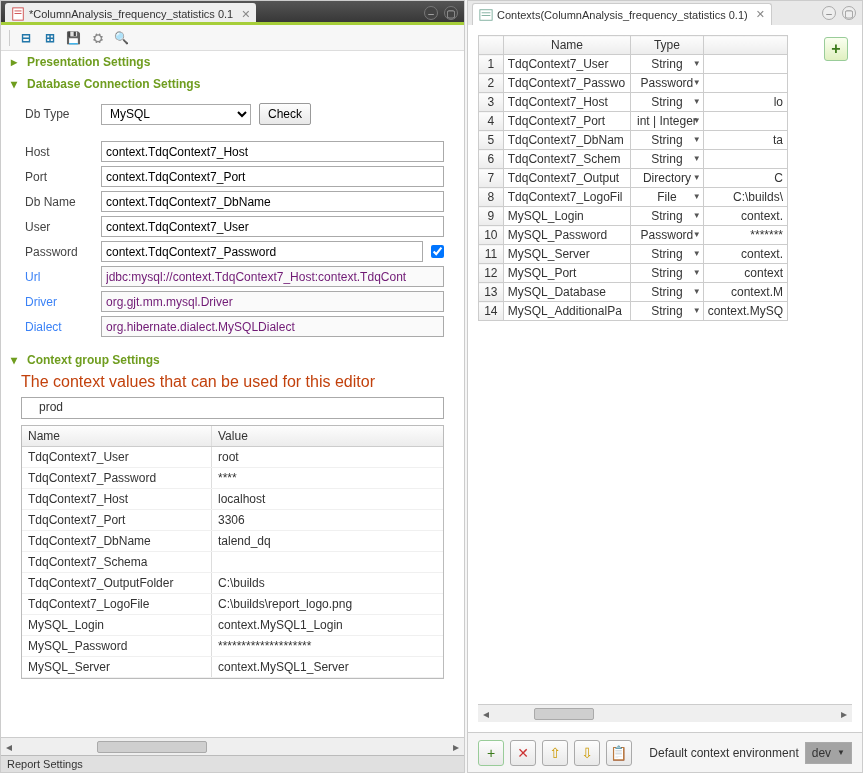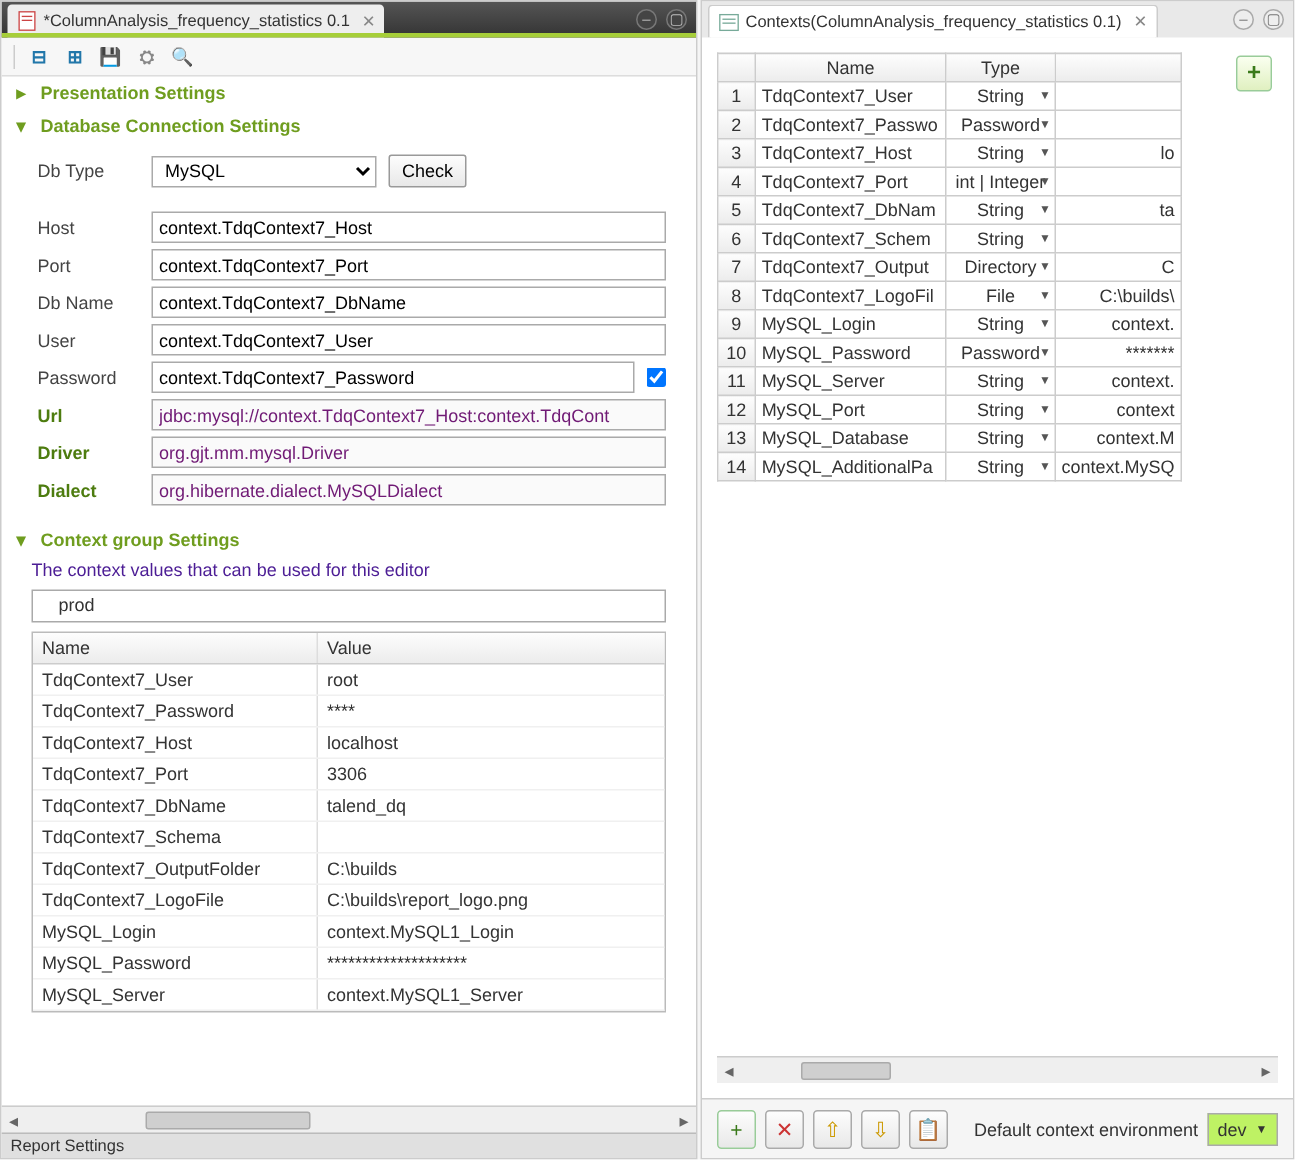--- a/index.html
+++ b/index.html
@@ -18,27 +18,27 @@
 .titlebar.light { background:#e9e9e9; }
 .titlebar.light .tab { background:#fff; border:1px solid #ccc; border-bottom:none; }
 .toolbar { background:#f7f7f7; border-bottom:1px solid #ddd; height:26px; display:flex; align-items:center; gap:8px; padding:0 8px; }
 .tb-icn { width:16px; height:16px; display:flex; align-items:center; justify-content:center; color:#2a7; font-weight:bold; }
 .content { flex:1; overflow:auto; }
 .section-head { display:flex; align-items:center; gap:6px; padding:4px 10px; color:#6f9d1f; font-weight:600; font-size:12px; }
 .section-head .chev { color:#6f9d1f; width:10px; }
 .section-body { padding:4px 20px 8px 24px; }
 .formrow { display:flex; align-items:center; margin:4px 0; gap:8px; }
 .formrow label { width:68px; color:#444; font-size:12px; }
-.formrow.disabled label { color:#4d7c0f;font-weight:bold; }
+.formrow.disabled label { color:#3b82f6; }
 .formrow input[type=text], .formrow select { height:21px; border:1px solid #aaa; padding:1px 4px; font-size:12px; background:#fff; }
 .formrow input[type=text] { flex:1; }
 .formrow select { flex:1; }
 .formrow input[readonly] { background:#fafafa; color:#701a75; }
 .btn { height:22px; border:1px solid #999; background:linear-gradient(#fdfdfd,#e8e8e8); padding:0 8px; font-size:12px; border-radius:2px; }
-.context-desc { padding:2px 20px 6px 20px; color:#4c1d95; font-size:12px; }
+.context-desc { padding:2px 20px 6px 20px; color:#c2410c; font-size:16px; }
 .ctxsel { margin:0 20px 6px 20px; height:22px; border:1px solid #aaa; padding:2px 17px; background:#fff; }
 .ctxtable { margin:0 20px; border:1px solid #bbb; }
 .ctxtable .hdr, .ctxtable .row { display:flex; }
 .ctxtable .hdr { background:linear-gradient(#fdfdfd,#ececec); border-bottom:1px solid #ccc; }
 .ctxtable .cell { padding:3px 6px; font-size:12px; }
 .ctxtable .c1 { width:190px; border-right:1px solid #ddd; }
 .ctxtable .c2 { flex:1; }
 .ctxtable .row { border-bottom:1px solid #f0f0f0; }
 .hscroll { height:18px; background:#efefef; border-top:1px solid #ccc; display:flex; align-items:center; }
 .hscroll .thumb { height:12px; width:110px; background:#cfcfcf; margin-left:80px; border-radius:2px; border:1px solid #aaa; }
@@ -54,21 +54,21 @@
 .grid .typec { width:80px; text-align:center; position:relative; }
 .grid .valc { width:60px; }
 .typec .dd { position:absolute; right:2px; top:4px; font-size:8px; color:#555; }
 .addbtn { position:absolute; right:14px; top:12px; width:24px; height:24px; border:1px solid #9c9; background:linear-gradient(#fafff0,#e0f0c0); border-radius:3px; display:flex; align-items:center; justify-content:center; color:#3a7a1a; font-weight:bold; font-size:16px; }
 .right-footer { height:40px; border-top:1px solid #ccc; display:flex; align-items:center; gap:6px; padding:0 10px; background:#f5f5f5; }
 .sqbtn { width:26px; height:26px; border:1px solid #aaa; background:linear-gradient(#fdfdfd,#e8e8e8); border-radius:3px; display:flex; align-items:center; justify-content:center; font-size:14px; }
 .sqbtn.green { color:#3a7a1a; border-color:#9c9; }
 .sqbtn.red { color:#c33; }
 .sqbtn.arrow { color:#c90; }
 .envlbl { margin-left:auto; font-size:12px; color:#333; }
-.envsel { height:22px; border:1px solid #aaa; background:#bef264; padding:0 6px; display:flex; align-items:center; gap:6px; }
+.envsel { height:22px; border:1px solid #aaa; background:#a3a3a3; padding:0 6px; display:flex; align-items:center; gap:6px; }
 .icn-svg { width:14px; height:14px; }
 .sep { width:1px; height:16px; background:#ccc; }
 .grid-container { display:flex; flex-direction:column; height:100%; }
 </style>
 </head>
 <body>
 
 <div class="split">
 
   <div class="pane pane-left">

